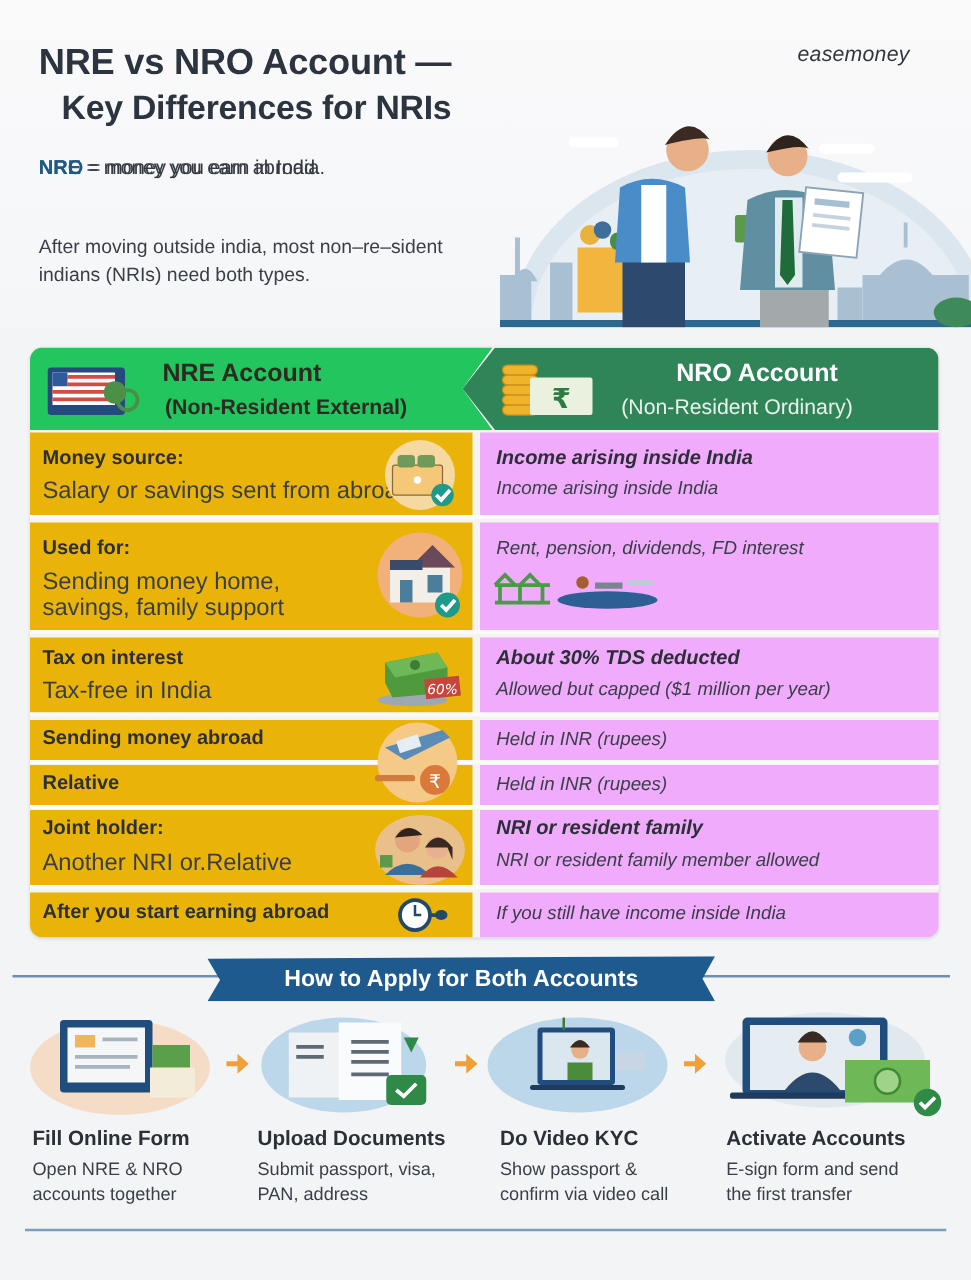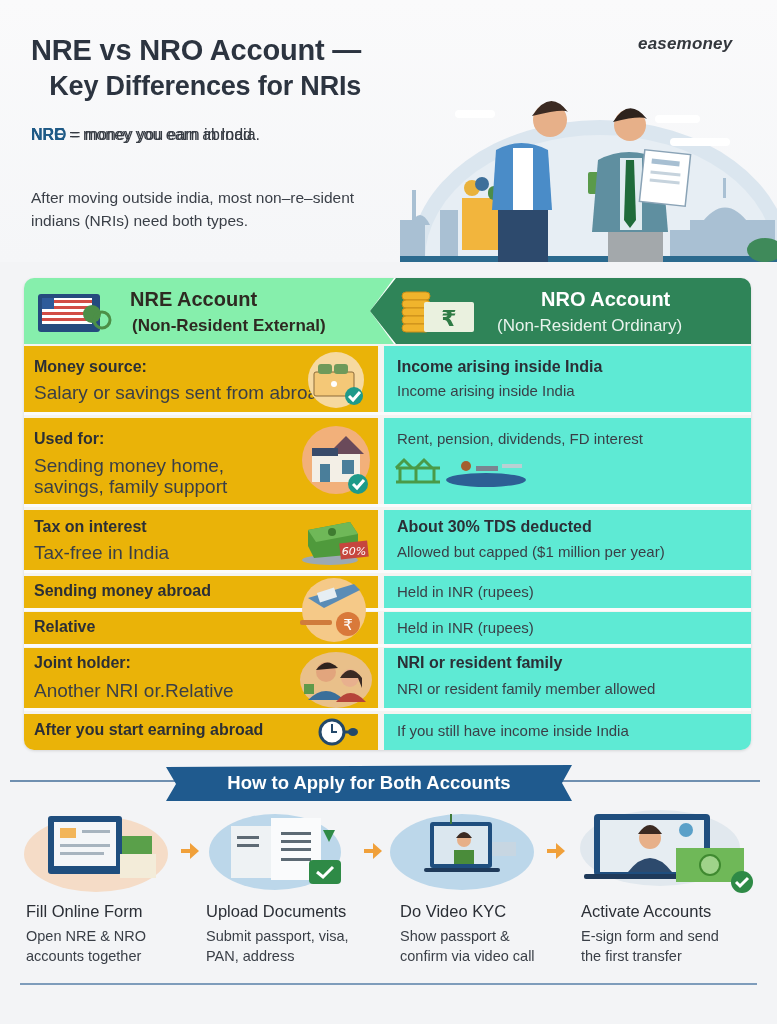--- a/index.html
+++ b/index.html
@@ -18,72 +18,72 @@
     padding-left: 16px;
   }
   .title {
     position: absolute; left: 31px; top: 33px;
     font-family: "Liberation Sans", sans-serif; font-weight: 700;
     color: #2c3440; font-size: 29px; line-height: 34px; letter-spacing: -0.2px;
   }
   .title .l2 { display:block; font-size: 27px; margin-top: 2px; text-align: right; }
   .brand {
     position: absolute; left: 638px; top: 34px;
-    font-family: "Liberation Sans", sans-serif; font-style: italic; font-weight: 700;
+    font-family: "Liberation Sans", sans-serif; font-style: italic; font-weight: 400;
     color: #33373d; font-size: 17px; letter-spacing: 0.2px;
   }
   .defs { position: absolute; left: 31px; top: 122px; font-size: 14.5px; color: #363b43; }
   .defs .row { height: 26px; line-height: 26px; font-family: "Liberation Sans", sans-serif; font-size: 16px; }
   .defs .key { color: #1f5a86; font-weight: 700; }
   .intro {
     position: absolute; left: 31px; top: 186px; width: 350px;
     font-family: "Liberation Sans", sans-serif; font-size: 15.5px; line-height: 23px; color: #3a3f47;
   }
   .scene { position: absolute; left: 400px; top: 60px; width: 377px; height: 202px; }
 
   
   .table {
     position: absolute; left: 24px; top: 278px; width: 727px; height: 472px;
     border-radius: 10px; overflow: hidden; background: #f5f4f1;
     box-shadow: 0 1px 3px rgba(0,0,0,0.12);
   }
   .hdr { position: absolute; top: 0; height: 66px; }
-  .hdr.nre { left: 0; width: 370px; background: #86efac; }
+  .hdr.nre { left: 0; width: 370px; background: #22c55e; }
   .hdr.nro { left: 346px; width: 381px; background: #2f8458;
     clip-path: polygon(26px 0, 100% 0, 100% 100%, 26px 100%, 0 50%); }
   .hdr-sep { position:absolute; left:340px; top:0; width: 36px; height:66px; }
   .hdr .h1 { position: absolute; font-family: "Liberation Sans", sans-serif; font-weight: 700; font-size: 20px; }
   .hdr .h2 { position: absolute; font-family: "Liberation Sans", sans-serif; font-size: 17px; }
   .hdr.nre .h1 { left: 106px; top: 10px; color: #2e2a22; }
   .hdr.nre .h2 { left: 108px; top: 38px; color: #2e2a22; font-weight: 700; }
   .hdr.nro .h1 { left: 127px; top: 10px; color: #ffffff; margin-left: 44px; }
   .hdr.nro .h2 { left: 127px; top: 38px; color: #e8f3ec; }
   .hdr .icon { position: absolute; }
 
   .row { position: absolute; left: 0; width: 727px; }
   .cell { position: absolute; top: 0; height: 100%; }
   .cell.left { left: 0; width: 354px; background: #eab308; }
-  .cell.right { left: 360px; width: 367px; background: #5eead4; }
+  .cell.right { left: 360px; width: 367px; background: #f0abfc; font-style: italic; }
   .row .sep { position: absolute; left: 0; right: 0; bottom: -3px; height: 3px; background: #fbfbfb; }
   .lbl { position: absolute; left: 10px; font-family: "Liberation Sans", sans-serif; font-weight: 700; font-size: 16px; color: #2b2f36; }
   .val { position: absolute; left: 10px; font-family: "Liberation Sans", sans-serif; font-size: 19px; color: #3a3f47; line-height: 21px; }
   .rl { position: absolute; left: 13px; font-family: "Liberation Sans", sans-serif; font-weight: 700; font-size: 16px; color: #2b2f36; }
   .rv { position: absolute; left: 13px; font-family: "Liberation Sans", sans-serif; font-size: 15px; color: #3a3f47; }
   .rowicon { position: absolute; }
 
   
   .howline { position: absolute; left: 10px; width: 750px; top: 780px; height: 2px; background: #6f8fb0; }
   .ribbon { position: absolute; left: 166px; top: 765px; width: 406px; height: 36px; }
   .ribbon-text {
     position: absolute; left: 166px; top: 765px; width: 406px; height: 36px; line-height: 36px;
     text-align: center; font-family: "Liberation Sans", sans-serif; font-weight: 700; font-size: 18.5px; color: #fff;
   }
   .step { position: absolute; top: 808px; }
   .step .ill { position: absolute; left: 0; top: 0; }
-  .step .st { position: absolute; top: 94px; white-space: nowrap; font-family: "Liberation Sans", sans-serif; font-weight: 400; font-size: 16.5px; color: #2b2f36; }
+  .step .st { position: absolute; top: 94px; white-space: nowrap; font-family: "Liberation Sans", sans-serif; font-weight: 700; font-size: 16.5px; color: #2b2f36; }
   .step .sd { position: absolute; top: 118px; white-space: nowrap; font-family: "Liberation Sans", sans-serif; font-size: 14.5px; line-height: 20px; color: #3a3f47; }
   .arrow { position: absolute; top: 843px; width: 18px; height: 16px; }
   .botline { position: absolute; left: 20px; top: 983px; width: 737px; height: 2px; background: #7e9cbb; }
 </style>
 </head>
 <body>
 
 <div class="hero">
   <div class="title">
     <span>NRE vs NRO Account —</span>

